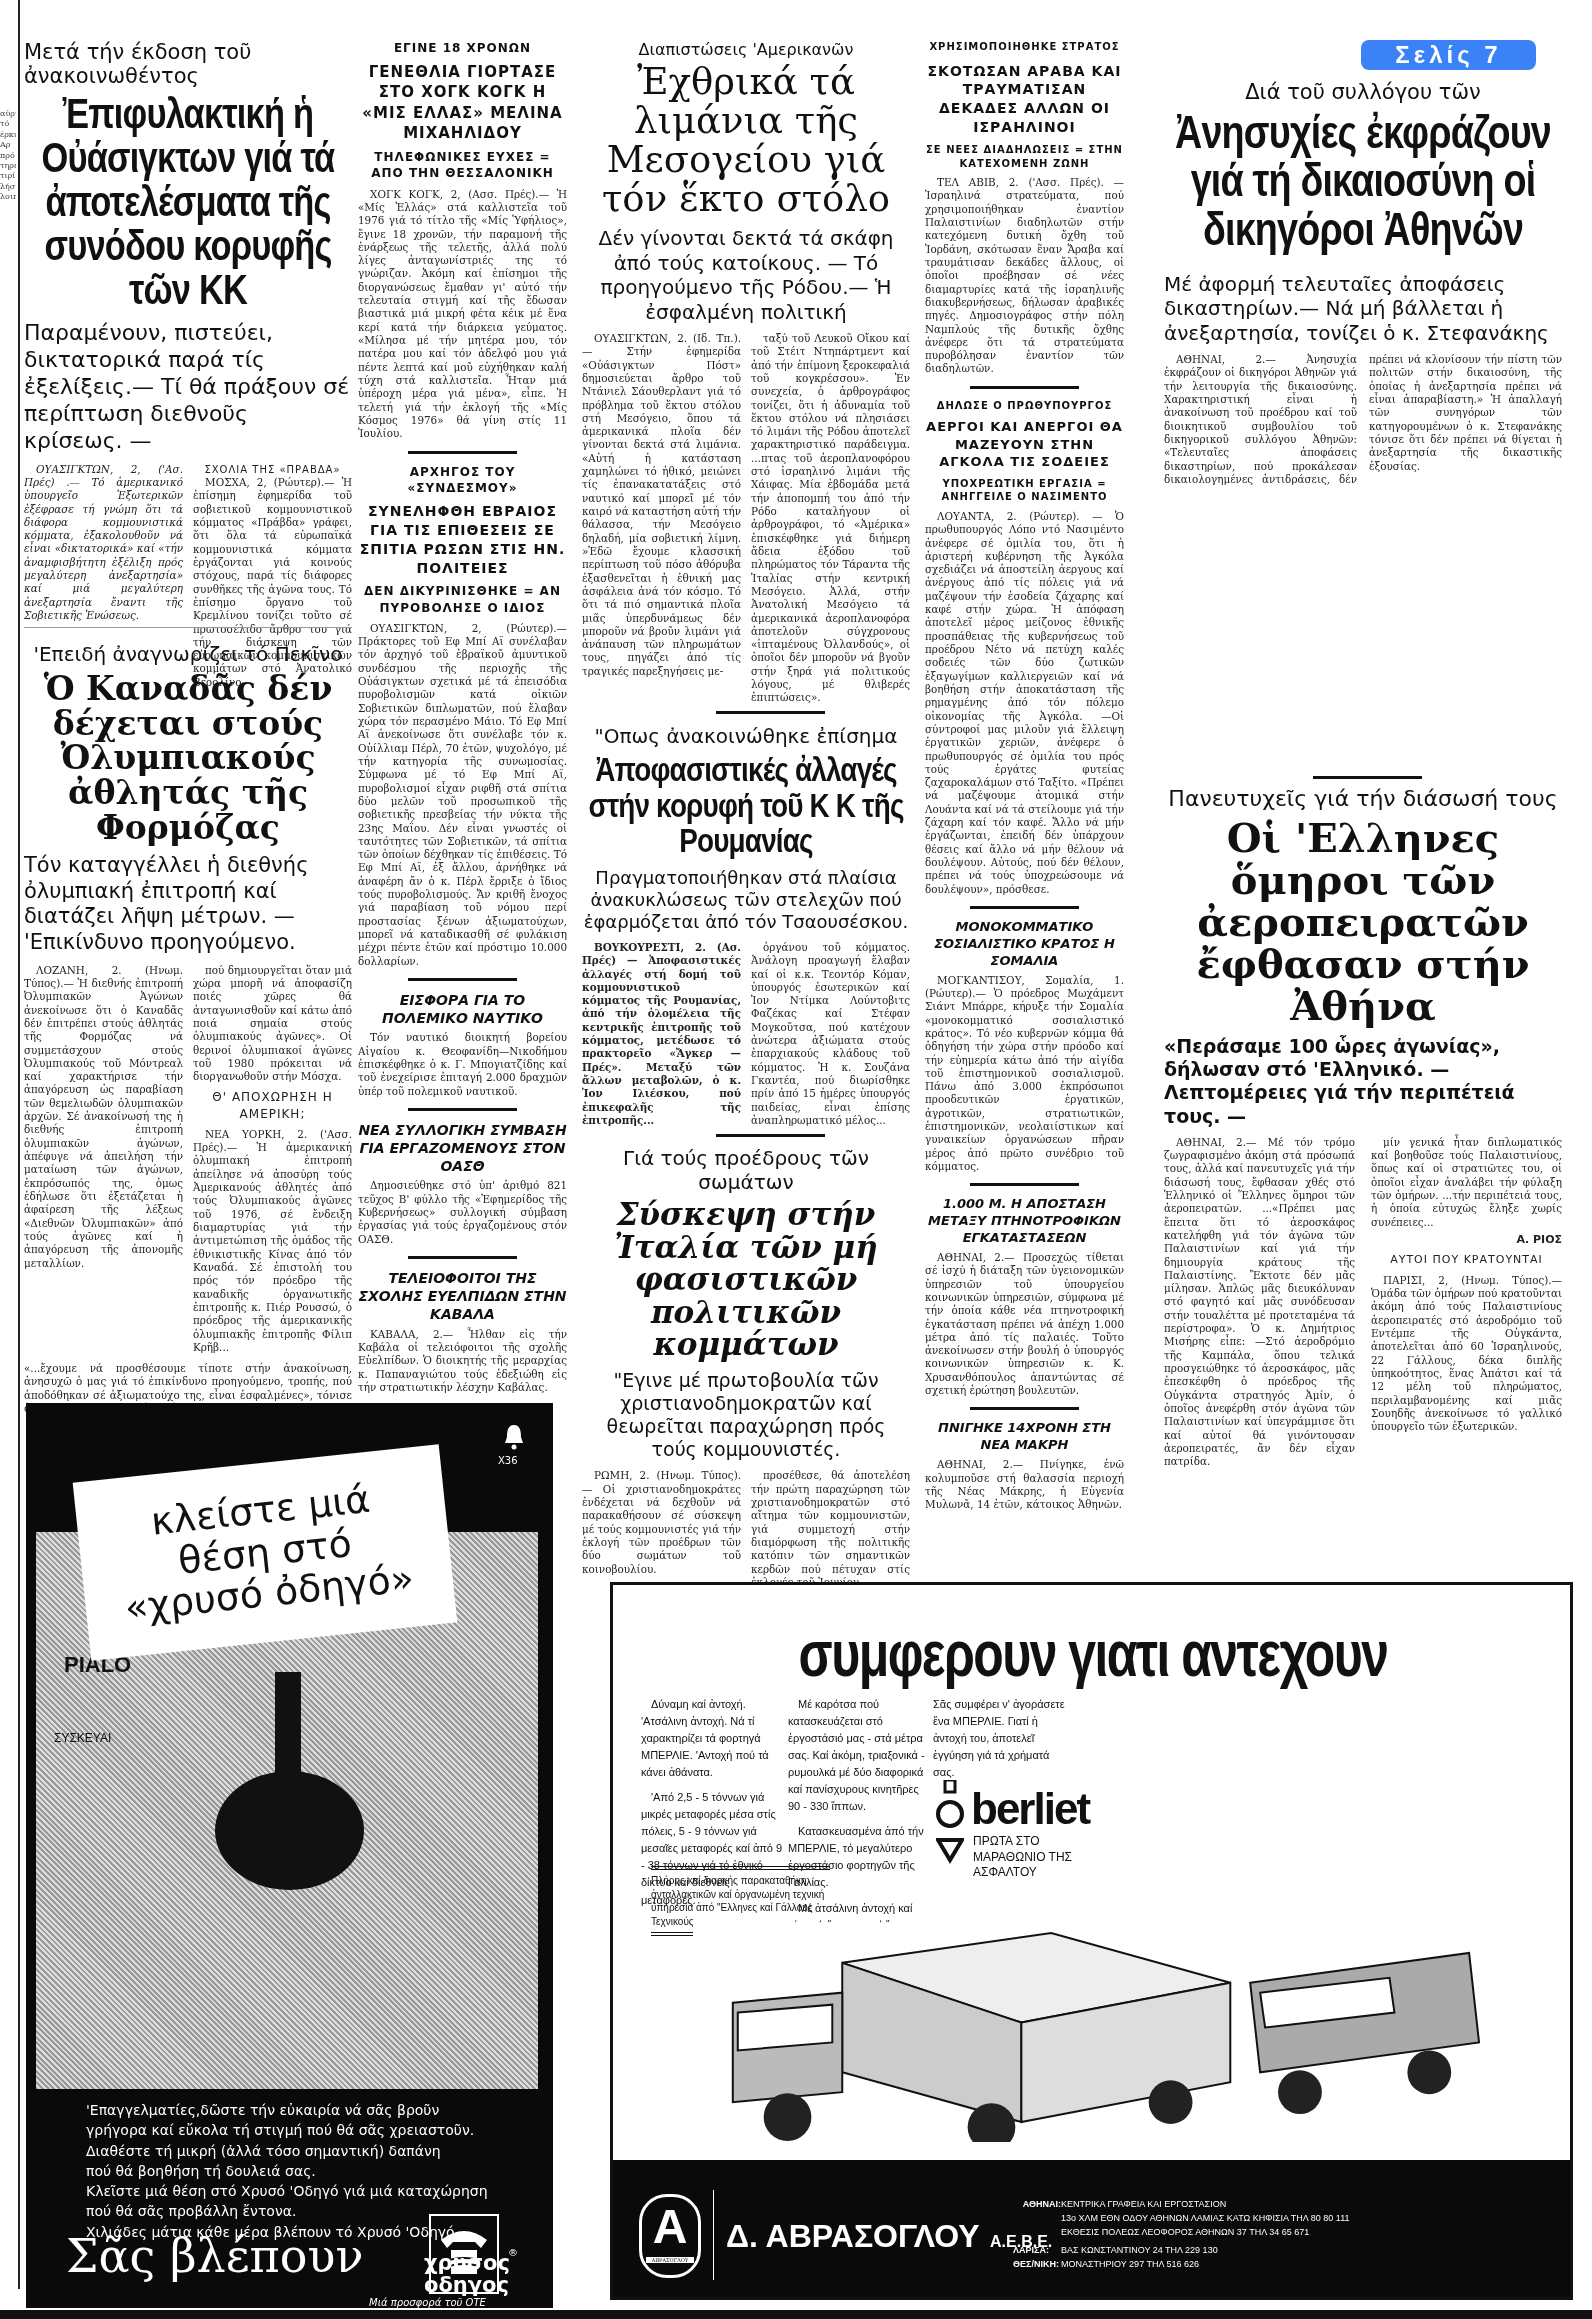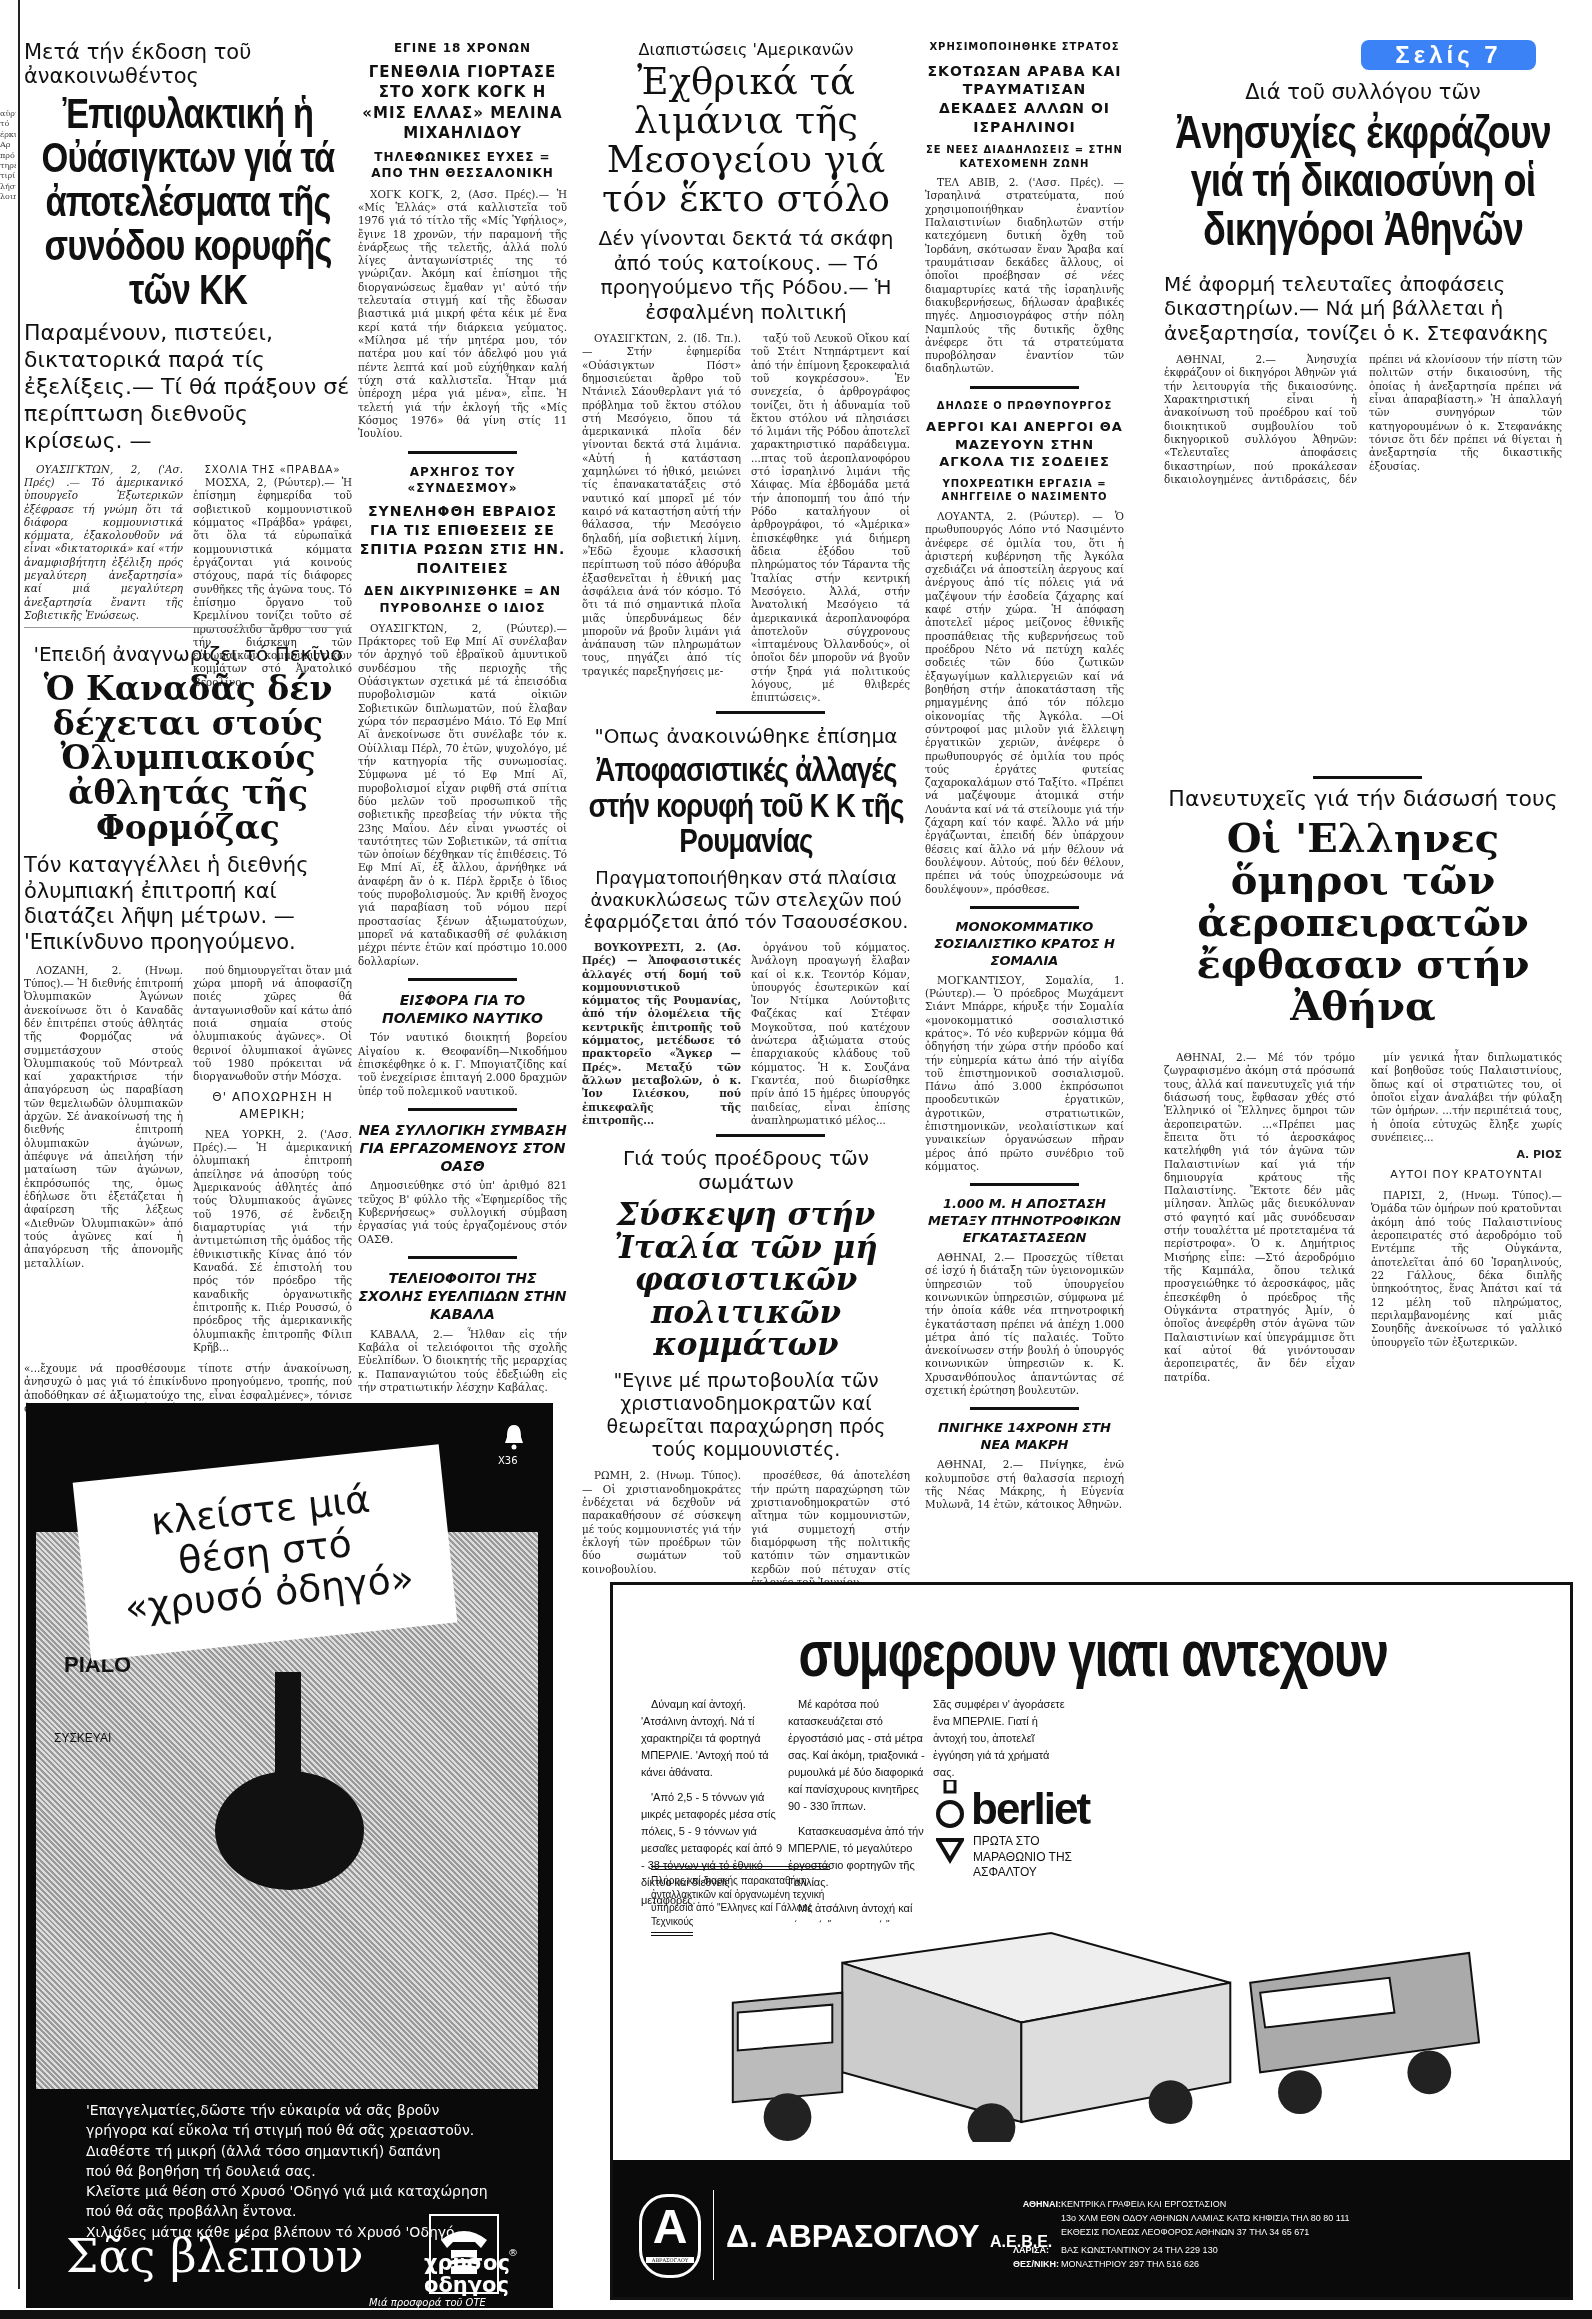--- a/index.html
+++ b/index.html
@@ -182,21 +182,22 @@
   <div class="deck" style="margin-top:19px;font-size:20px;">Μέ ἀφορμή τελευταῖες ἀποφάσεις δικαστηρίων.— Νά μή βάλλεται ἡ ἀνεξαρτησία, τονίζει ὁ κ. Στεφανάκης</div>
   <div class="body-text" style="margin-top:8px;column-count:2;column-gap:12px;">
       <p>ΑΘΗΝΑΙ, 2.— Ἀνησυχία ἐκφράζουν οἱ δικηγόροι Ἀθηνῶν γιά τήν λειτουργία τῆς δικαιοσύνης. Χαρακτηριστική εἶναι ἡ ἀνακοίνωση τοῦ προέδρου καί τοῦ διοικητικοῦ συμβουλίου τοῦ δικηγορικοῦ συλλόγου Ἀθηνῶν: «Τελευταῖες ἀποφάσεις δικαστηρίων, πού προκάλεσαν δικαιολογημένες ἀντιδράσεις, δέν πρέπει νά κλονίσουν τήν πίστη τῶν πολιτῶν στήν δικαιοσύνη, τῆς ὁποίας ἡ ἀνεξαρτησία πρέπει νά εἶναι ἀπαραβίαστη.» Ἡ ἀπαλλαγή τῶν συνηγόρων τῶν κατηγορουμένων ὁ κ. Στεφανάκης τόνισε ὅτι δέν πρέπει νά θίγεται ἡ ἀνεξαρτησία τῆς δικαστικῆς ἐξουσίας.</p>
     </div>
 </div>
 
 <div class="abs" style="left:1313px;top:776px;width:109px;height:3px;background:#111;"></div>
 <div class="abs" style="left:1164px;top:786px;width:398px;">
   <div class="kicker" style="font-size:22px;">Πανευτυχεῖς γιά τήν διάσωσή τους</div>
   <div class="headline-serif" style="font-size:40px;margin-top:6px;">Οἱ 'Ελληνες ὅμηροι τῶν ἀεροπειρατῶν ἔφθασαν στήν Ἀθήνα</div>
-  <div style="display:flex;gap:16px;margin-top:24px;">
+  <div class="deck" style="margin-top:8px;font-size:19px;font-weight:700;">«Περάσαμε 100 ὧρες ἀγωνίας», δήλωσαν στό 'Ελληνικό. — Λεπτομέρειες γιά τήν περιπέτειά τους. —</div>
+  <div style="display:flex;gap:16px;margin-top:8px;">
     <div class="body-text" style="width:193px;">
         <p>ΑΘΗΝΑΙ, 2.— Μέ τόν τρόμο ζωγραφισμένο ἀκόμη στά πρόσωπά τους, ἀλλά καί πανευτυχεῖς γιά τήν διάσωσή τους, ἔφθασαν χθές στό Ἑλληνικό οἱ Ἕλληνες ὅμηροι τῶν ἀεροπειρατῶν. ...«Πρέπει μας ἔπειτα ὅτι τό ἀεροσκάφος κατελήφθη γιά τόν ἀγῶνα τῶν Παλαιστινίων καί γιά τήν δημιουργία κράτους τῆς Παλαιστίνης. Ἔκτοτε δέν μᾶς μίλησαν. Ἁπλῶς μᾶς διευκόλυναν στό φαγητό καί μᾶς συνόδευσαν στήν τουαλέττα μέ προτεταμένα τά περίστροφα». Ὁ κ. Δημήτριος Μισήρης εἶπε: —Στό ἀεροδρόμιο τῆς Καμπάλα, ὅπου τελικά προσγειώθηκε τό ἀεροσκάφος, μᾶς ἐπεσκέφθη ὁ πρόεδρος τῆς Οὐγκάντα στρατηγός Ἀμίν, ὁ ὁποῖος ἀνεφέρθη στόν ἀγῶνα τῶν Παλαιστινίων καί ὑπεγράμμισε ὅτι καί αὐτοί θά γινόντουσαν ἀεροπειρατές, ἄν δέν εἶχαν πατρίδα.</p>
       </div>
     <div class="body-text" style="width:193px;">
       <p>μίν γενικά ἦταν διπλωματικός καί βοηθοῦσε τούς Παλαιστινίους, ὅπως καί οἱ στρατιῶτες του, οἱ ὁποῖοι εἶχαν ἀναλάβει τήν φύλαξη τῶν ὁμήρων. ...τήν περιπέτειά τους, ἡ ὁποία εὐτυχῶς ἔληξε χωρίς συνέπειες...</p>
       <div style="text-align:right;font-weight:700;font-family:'DejaVu Sans',sans-serif;font-size:11px;margin:4px 0;">Α. ΡΙΟΣ</div>
       <div class="smallcaps-head" style="font-weight:400;font-size:11px;margin:6px 0;">ΑΥΤΟΙ ΠΟΥ ΚΡΑΤΟΥΝΤΑΙ</div>
       <p>ΠΑΡΙΣΙ, 2, (Ηνωμ. Τύπος).— Ὁμάδα τῶν ὁμήρων πού κρατοῦνται ἀκόμη ἀπό τούς Παλαιστινίους ἀεροπειρατές στό ἀεροδρόμιο τοῦ Εντέμπε τῆς Οὐγκάντα, ἀποτελεῖται ἀπό 60 Ἰσραηλινούς, 22 Γάλλους, δέκα διπλῆς ὑπηκοότητος, ἕνας Ἀπάτσι καί τά 12 μέλη τοῦ πληρώματος, περιλαμβανομένης καί μιᾶς Σουηδῆς ἀνεκοίνωσε τό γαλλικό ὑπουργεῖο τῶν ἐξωτερικῶν.</p>
     </div>
   </div>

